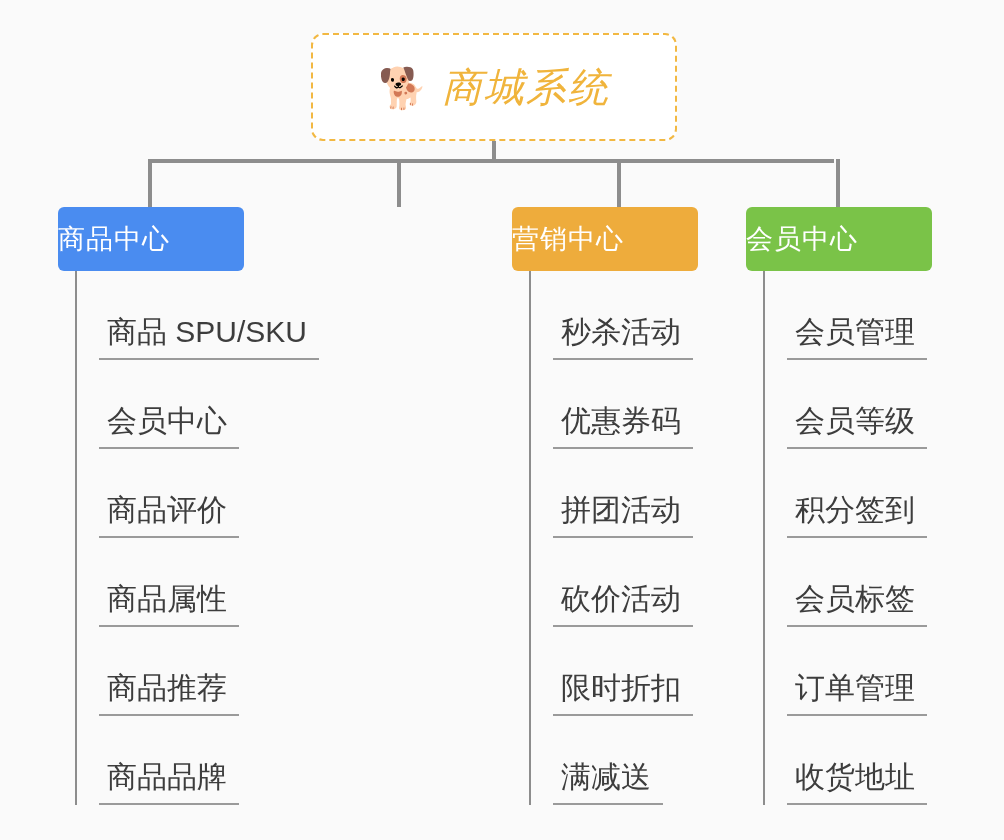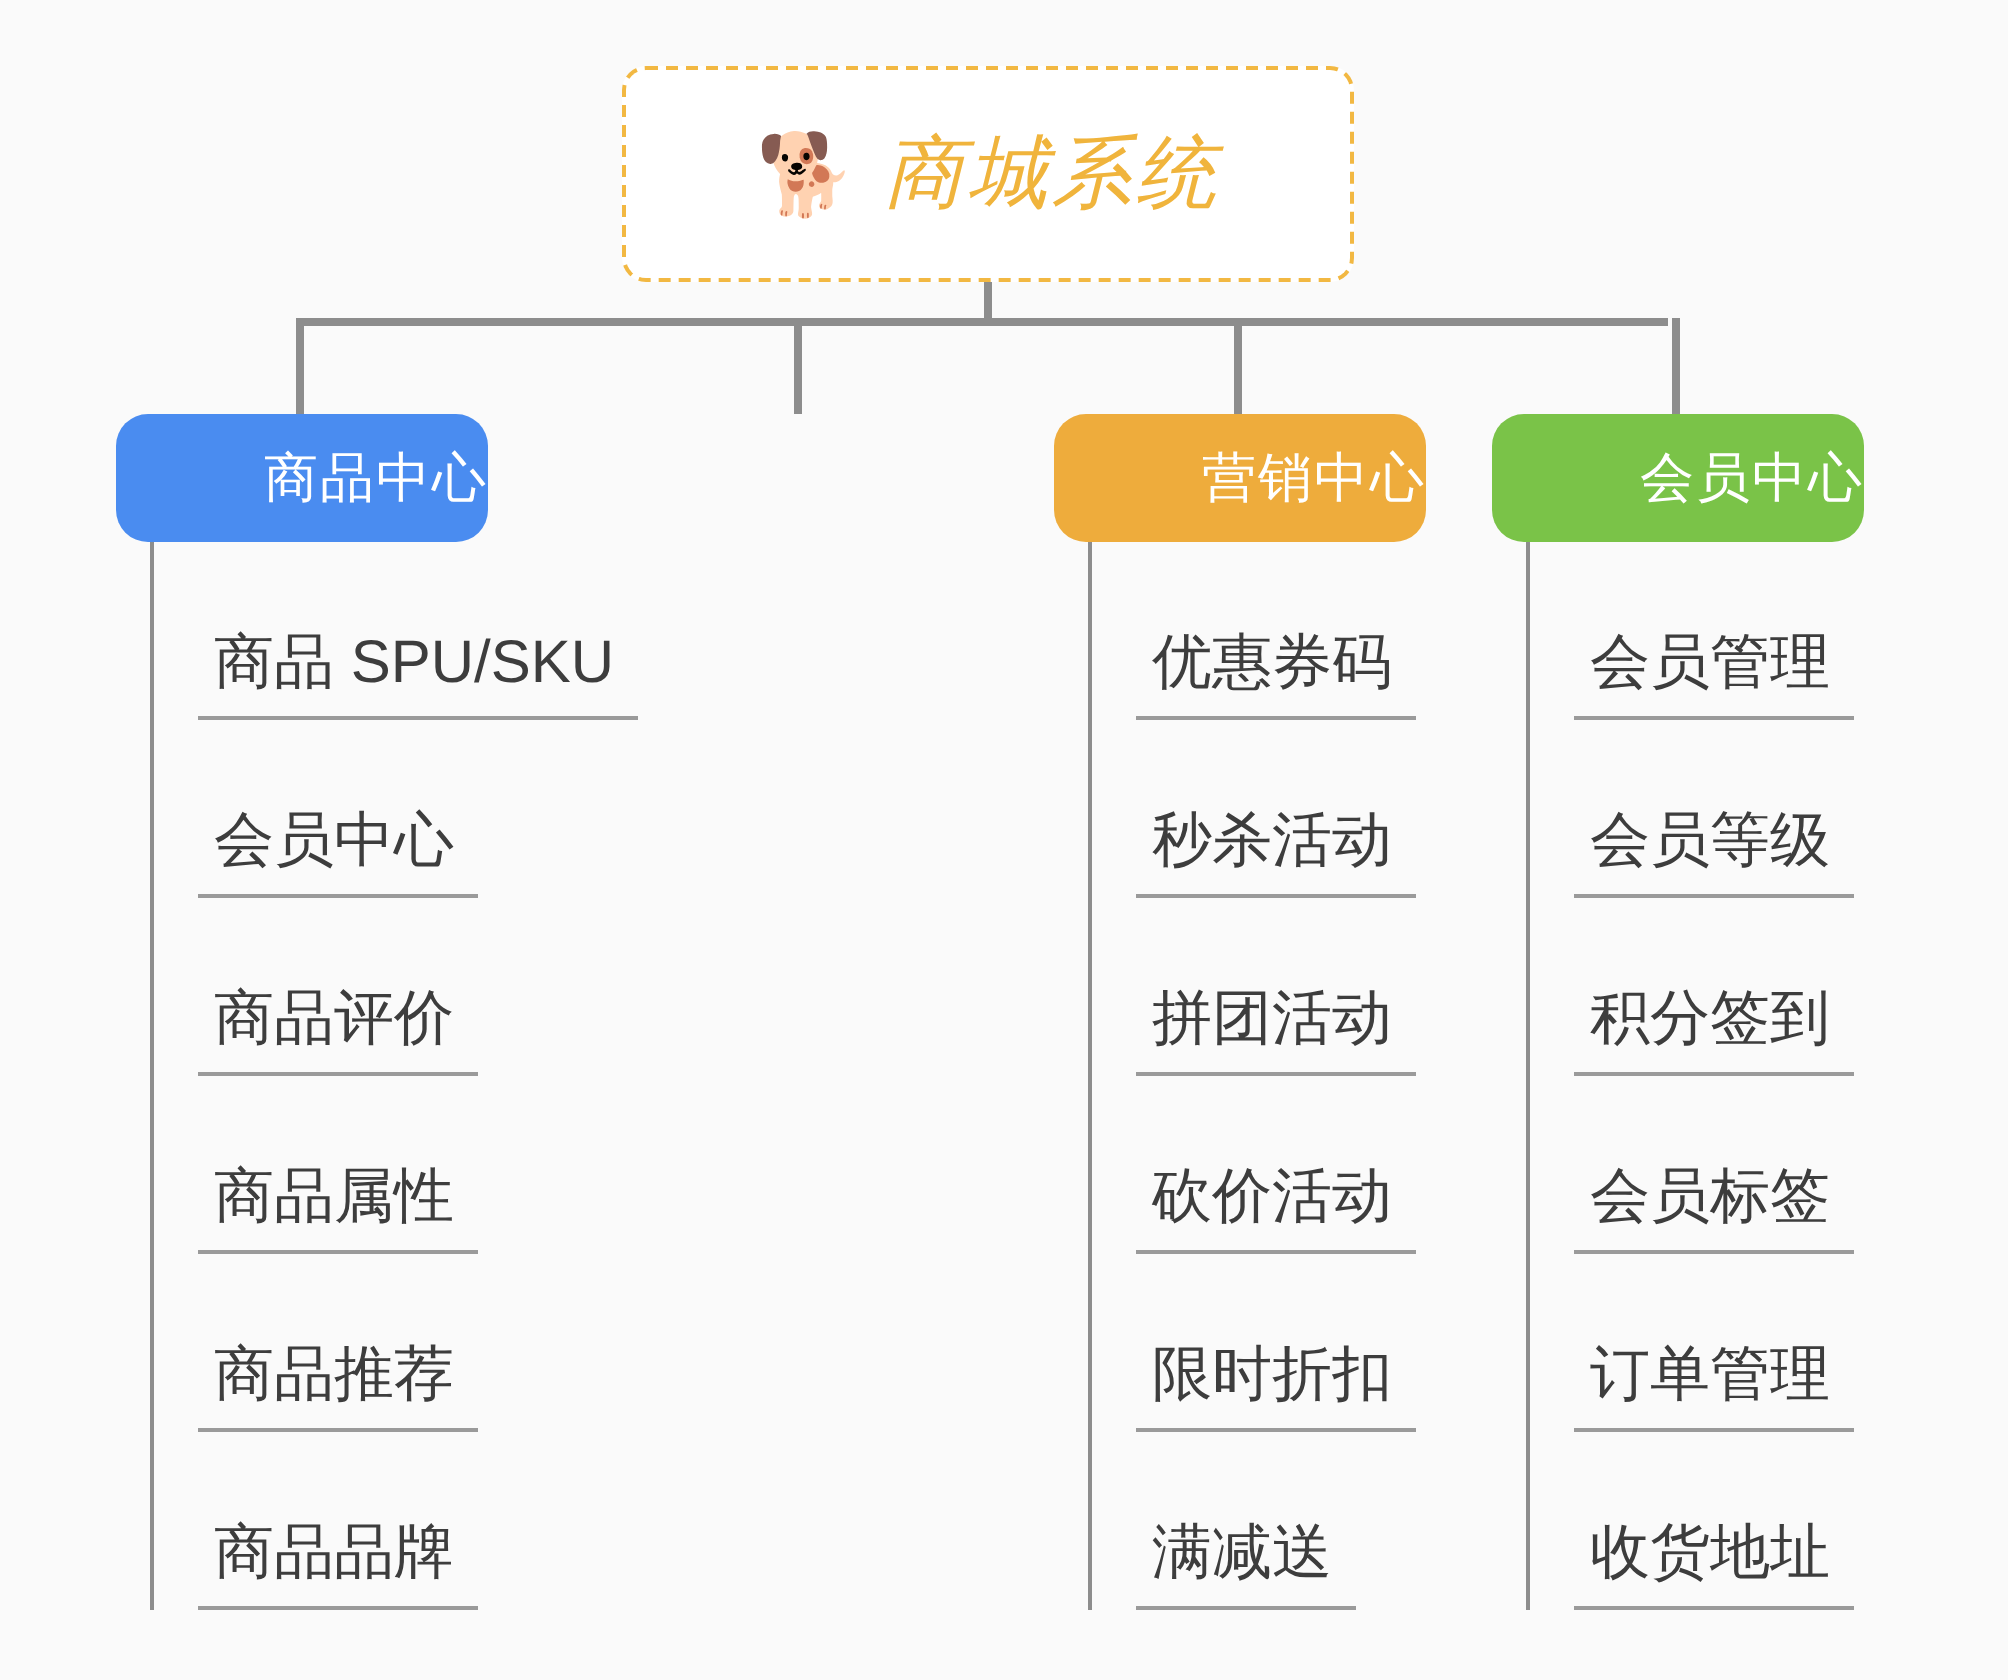--- a/index.html
+++ b/index.html
@@ -75,24 +75,24 @@
   
   .column {
     position: absolute;
     top: 207px;
     width: 186px;
   }
   .cat-box {
     width: 186px;
     height: 64px;
     box-sizing: border-box;
-    border-radius: 16px;
+    border-radius: 6px;
     display: flex;
     align-items: center;
-    justify-content: flex-end;
+    justify-content: flex-start;
     color: #ffffff;
     font-size: 27px;
     letter-spacing: 1px;
     line-height: 1;
   }
 
   
   .leaf-list {
     position: relative;
     margin-left: 17px;
@@ -154,30 +154,30 @@
       <div class="leaf-item">
           <span class="leaf-label">商品推荐</span>
         </div>
       <div class="leaf-item">
           <span class="leaf-label">商品品牌</span>
         </div>
     </div>
   </div>
 
 
-  <div class="column" id="col-2" style="left: 527px;">
+  <div class="column" id="col-2" style="left: 512px;">
     <div class="cat-box" id="box-2" style="background: rgb(238, 172, 60);">
       <span>营销中心</span>
     </div>
     <div class="leaf-list">
       <div class="leaf-item">
+          <span class="leaf-label">秒杀活动</span>
+        </div>
+      <div class="leaf-item">
           <span class="leaf-label">优惠券码</span>
-        </div>
-      <div class="leaf-item">
-          <span class="leaf-label">秒杀活动</span>
         </div>
       <div class="leaf-item">
           <span class="leaf-label">拼团活动</span>
         </div>
       <div class="leaf-item">
           <span class="leaf-label">砍价活动</span>
         </div>
       <div class="leaf-item">
           <span class="leaf-label">限时折扣</span>
         </div>

